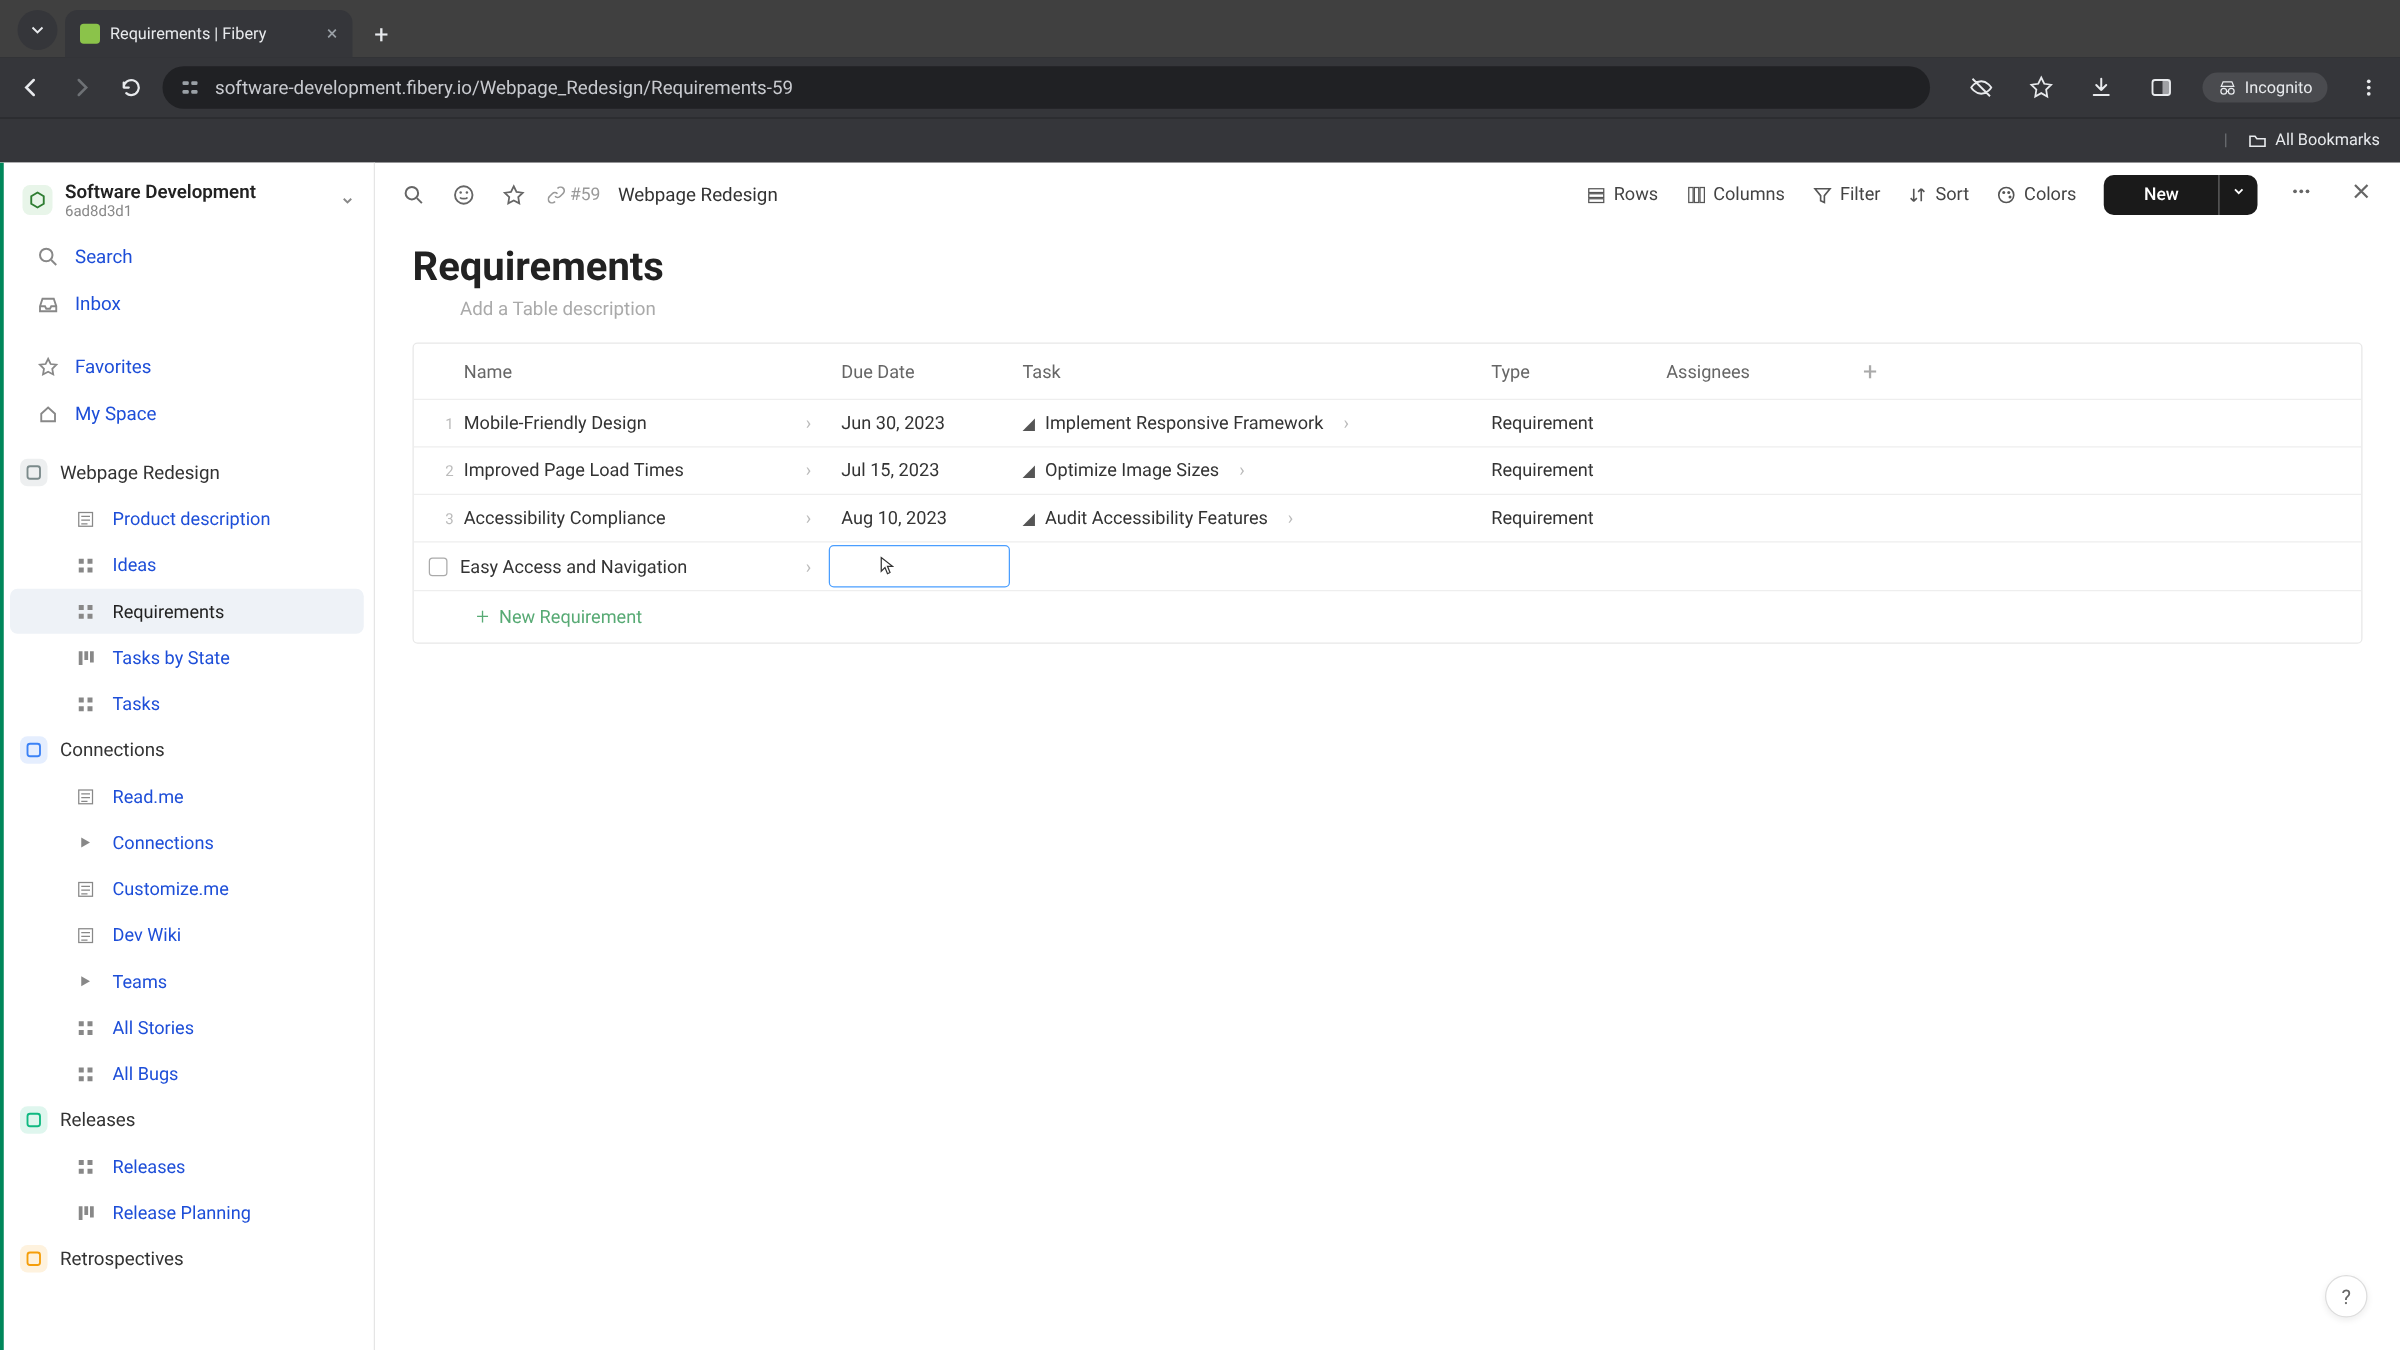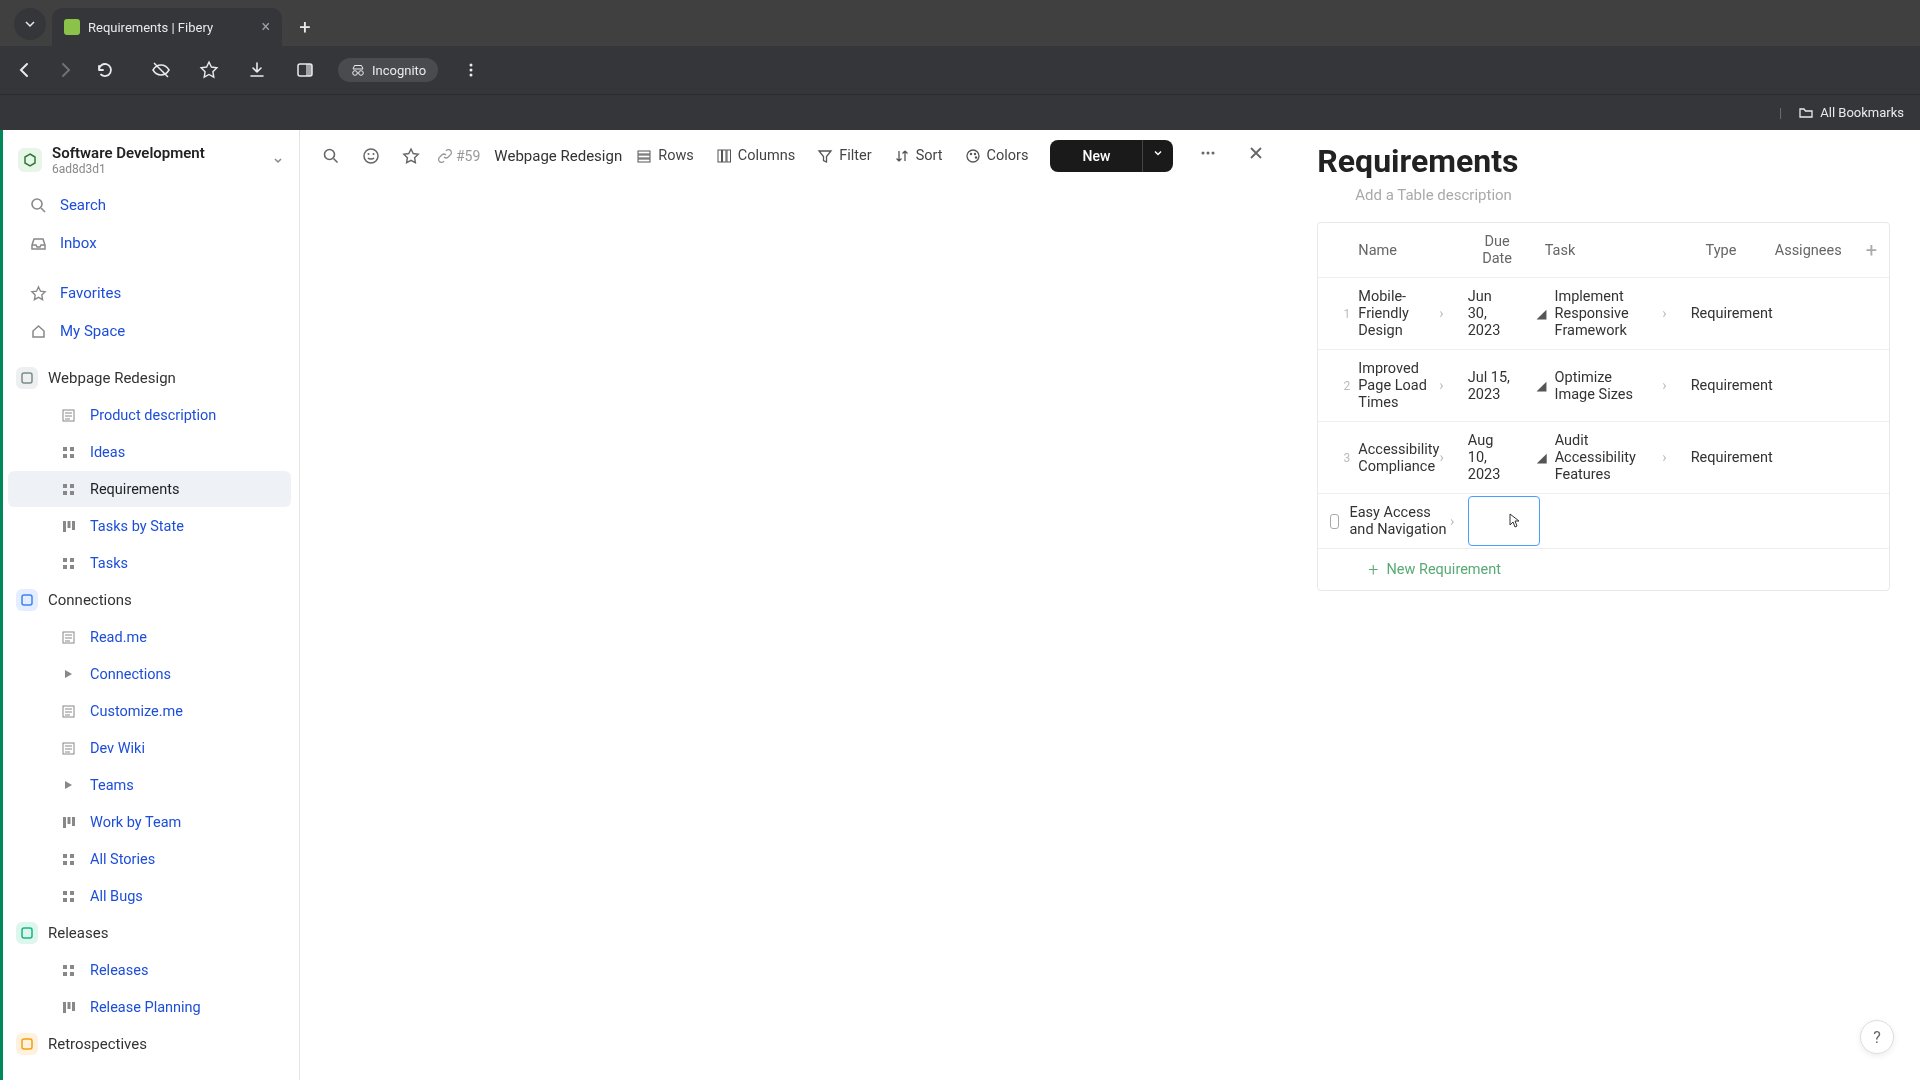--- a/index.html
+++ b/index.html
@@ -32,21 +32,21 @@
 .ws-sub { font-size: 12px; color: #888; }
 .ws-caret { margin-left: auto; color: #888; }
 
 .sb-item { display: flex; align-items: center; gap: 12px; padding: 8px 14px 8px 20px; color: #1d4ed8; font-size: 15px; cursor: pointer; border-radius: 6px; margin: 1px 8px; }
 .sb-item.active { background: #eef2f7; color: #222; }
 .sb-icon { width: 20px; height: 20px; display: flex; align-items: center; justify-content: center; color: #888; flex-shrink: 0; }
 .sb-sub { padding-left: 50px; font-size: 14.5px; }
 .space-icon { width: 22px; height: 22px; border-radius: 6px; display: flex; align-items: center; justify-content: center; margin-left: 12px; margin-right: 10px; flex-shrink: 0; }
 .space-row { display: flex; align-items: center; padding: 7px 14px 7px 4px; font-size: 15px; cursor: pointer; }
 
-.main { flex: 1; display: flex; overflow: hidden; }
+.main { flex: 1; display: flex; flex-direction: column; overflow: hidden; }
 .topbar { height: 52px; display: flex; align-items: center; padding: 0 18px; gap: 14px; border-bottom: 1px solid transparent; }
 .top-icon { width: 26px; height: 26px; display: flex; align-items: center; justify-content: center; color: #666; cursor: pointer; }
 .crumb-id { color: #999; font-size: 14px; display: flex; align-items: center; gap: 4px; }
 .crumb-name { color: #333; font-size: 15px; }
 .topbar-right { margin-left: auto; display: flex; gap: 22px; color: #444; font-size: 14.5px; }
 .tool { display: flex; align-items: center; gap: 6px; cursor: pointer; }
 .new-btn { background: #1a1a1a; color: #fff; padding: 8px 32px; border-radius: 8px 0 0 8px; font-size: 14px; font-weight: 500; }
 .new-dd { background: #1a1a1a; color: #fff; padding: 8px 10px; border-radius: 0 8px 8px 0; border-left: 1px solid #444; }
 .new-wrap { display: flex; }
 
@@ -105,20 +105,29 @@
     <div class="tb-icon">
         <svg width="18" height="18" viewBox="0 0 18 18">
           <path d="M7 3l6 6-6 6" stroke="#6e7175" stroke-width="2" fill="none" stroke-linecap="round"></path>
         </svg>
       </div>
     <div class="tb-icon">
         <svg width="18" height="18" viewBox="0 0 18 18">
           <path d="M3 9a6 6 0 1 1 2 4.5M3 9V5m0 4h4" stroke="#e8eaed" stroke-width="1.8" fill="none" stroke-linecap="round"></path>
         </svg>
       </div>
+    <div class="url-bar">
+      <svg width="16" height="16" viewBox="0 0 16 16">
+          <rect x="2" y="3" width="5" height="3" rx="1" fill="#9aa0a6"></rect>
+          <rect x="9" y="3" width="5" height="3" rx="1" fill="#9aa0a6"></rect>
+          <rect x="2" y="10" width="5" height="3" rx="1" fill="#9aa0a6"></rect>
+          <rect x="9" y="10" width="5" height="3" rx="1" fill="#9aa0a6"></rect>
+        </svg>
+      <span>software-development.fibery.io/Webpage_Redesign/Requirements-59</span>
+    </div>
     <div class="url-right">
       <div class="tb-icon">
           <svg width="20" height="20" viewBox="0 0 20 20">
             <path d="M2 10s3-5 8-5 8 5 8 5-3 5-8 5-8-5-8-5z M3 3l14 14" stroke="#e8eaed" stroke-width="1.5" fill="none"></path>
           </svg>
         </div>
       <div class="tb-icon">
           <svg width="20" height="20" viewBox="0 0 20 20">
             <path d="M10 2l2.4 5 5.5.8-4 3.9.9 5.5L10 14.5 5.2 17.2l.9-5.5-4-3.9 5.5-.8z" stroke="#e8eaed" stroke-width="1.4" fill="none"></path>
           </svg>
@@ -323,30 +332,20 @@
             </span>
             <span>Dev Wiki</span>
           </div>
           <div class="sb-item sb-sub">
             <span class="sb-icon">
               <svg width="14" height="14" viewBox="0 0 14 14">
                 <path d="M4 3l7 4-7 4z" fill="#888"></path>
               </svg>
             </span>
             <span>Teams</span>
-          </div>
-          <div class="sb-item sb-sub">
-            <span class="sb-icon">
-              <svg width="15" height="15" viewBox="0 0 15 15">
-                <rect x="2" y="2" width="3" height="11" fill="#888"></rect>
-                <rect x="6.5" y="2" width="3" height="7" fill="#888"></rect>
-                <rect x="11" y="2" width="3" height="9" fill="#888"></rect>
-              </svg>
-            </span>
-            <span>Work by Team</span>
           </div>
           <div class="sb-item sb-sub">
             <span class="sb-icon">
               <svg width="15" height="15" viewBox="0 0 15 15">
                 <rect x="2" y="2" width="4" height="4" fill="#888"></rect>
                 <rect x="9" y="2" width="4" height="4" fill="#888"></rect>
                 <rect x="2" y="9" width="4" height="4" fill="#888"></rect>
                 <rect x="9" y="9" width="4" height="4" fill="#888"></rect>
               </svg>
             </span>

